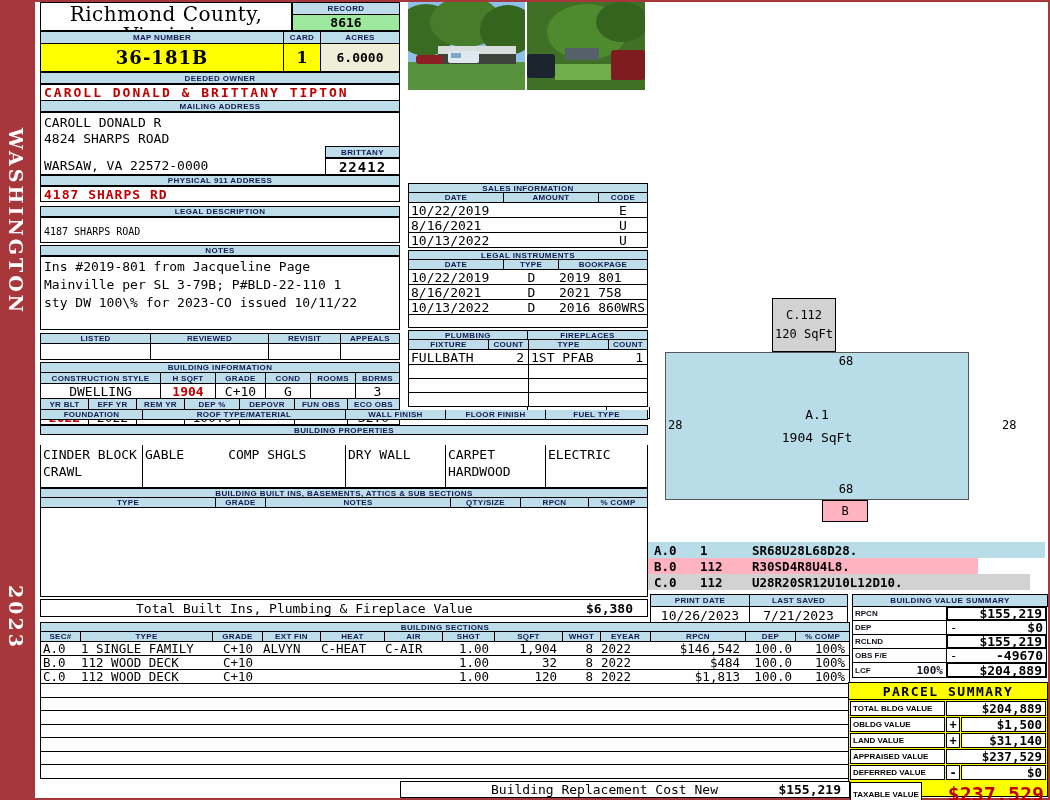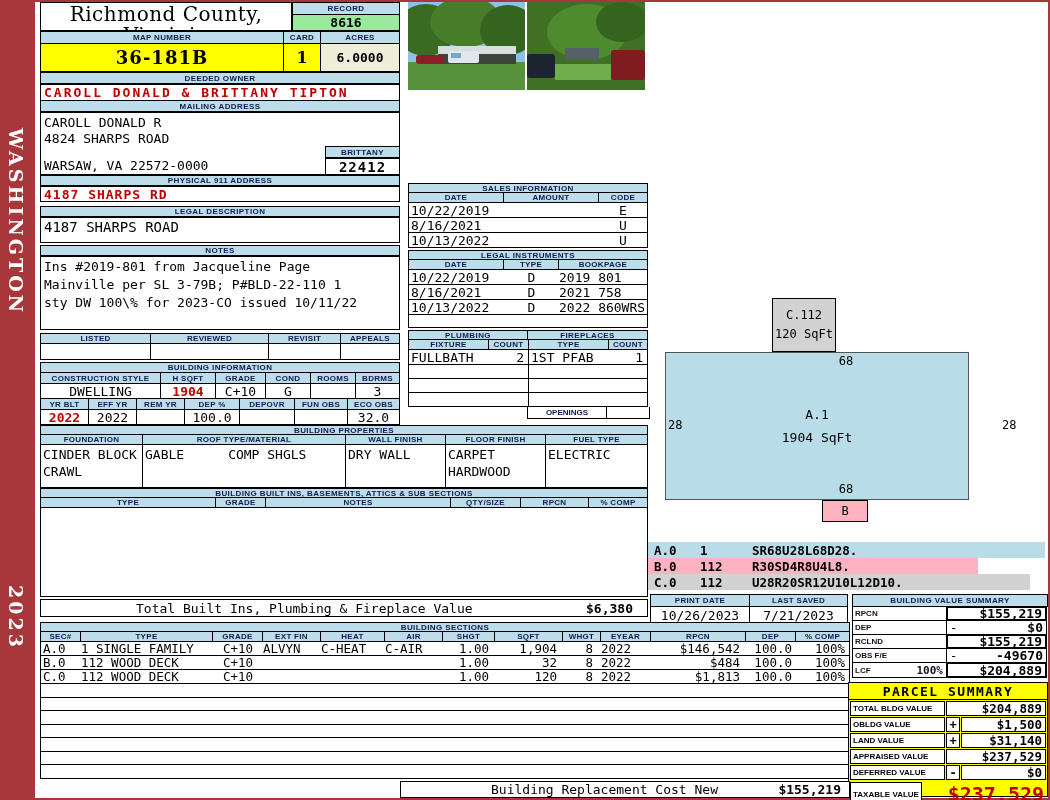--- a/index.html
+++ b/index.html
@@ -96,21 +96,21 @@
     <div class="mline" style="top:18px">4824 SHARPS ROAD</div>
     <div class="mline" style="top:45px">WARSAW, VA 22572-0000</div>
     <div class="abs band" style="left:284px;top:33px;width:75px;height:12px">BRITTANY</div>
     <div class="abs box mono b center ls1" style="left:284px;top:45px;width:75px;height:17px;display:flex;align-items:center;font-size:14px">22412</div>
   </div>
 
   <div class="abs band" style="left:40px;top:175px;width:360px;height:11px">PHYSICAL 911 ADDRESS</div>
   <div class="abs box mono b red ls1" style="left:40px;top:186px;width:360px;height:16px;display:flex;align-items:center;padding-left:3px;font-size:13px">4187 SHARPS RD</div>
 
   <div class="abs band" style="left:40px;top:206px;width:360px;height:11px">LEGAL DESCRIPTION</div>
-  <div class="abs box mono" style="left:40px;top:217px;width:360px;height:26px;padding:1px 3px;font-size:14px">4187 SHARPS ROAD</div>
+  <div class="abs box mono" style="left:40px;top:217px;width:360px;height:26px;padding:8px 3px;font-size:10px">4187 SHARPS ROAD</div>
 
   <div class="abs band" style="left:40px;top:245px;width:360px;height:11px">NOTES</div>
   <div class="abs box mono" style="left:40px;top:256px;width:360px;height:74px;padding:1px 3px;font-size:13px;line-height:18px">
     <div>Ins #2019-801 from Jacqueline Page</div>
     <div>Mainville per SL 3-79B; P#BLD-22-110 1</div>
     <div>sty DW 100\% for 2023-CO issued 10/11/22</div>
   </div>
 
   <div class="abs cells" style="left:40px;top:333px;height:11px">
     <div class="hc" style="width:110px">LISTED</div>
@@ -221,21 +221,21 @@
     <span style="width:88px">2019 801</span>
   </div>
   <div class="abs orow nt" style="left:408px;top:285px;width:240px;height:15px">
     <span style="width:95px;padding-left:2px">8/16/2021</span>
     <span style="width:55px;text-align:center">D</span>
     <span style="width:88px">2021 758</span>
   </div>
   <div class="abs orow nt" style="left:408px;top:300px;width:240px;height:15px">
     <span style="width:95px;padding-left:2px">10/13/2022</span>
     <span style="width:55px;text-align:center">D</span>
-    <span style="width:88px">2022 860WRS</span>
+    <span style="width:88px">2016 860WRS</span>
   </div>
   <div class="abs orow nt" style="left:408px;top:315px;width:240px;height:13px"></div>
 
   <div class="abs band" style="left:408px;top:330px;width:120px;height:10px">PLUMBING</div>
   <div class="abs band" style="left:527px;top:330px;width:121px;height:10px">FIREPLACES</div>
   <div class="abs cells nt" style="left:408px;top:340px;height:10px">
     <div class="hc" style="width:80px">FIXTURE</div>
     <div class="hc" style="width:40px">COUNT</div>
     <div class="hc" style="width:80px">TYPE</div>
     <div class="hc" style="width:38px">COUNT</div>
@@ -261,21 +261,21 @@
   <div class="abs cells nt" style="left:408px;top:393px;height:14px">
     <div class="vc" style="width:120px"></div>
       <div class="vc" style="width:118px"></div>
   </div>
   <div class="abs cells nt" style="left:527px;top:407px;height:12px">
     <div class="vc" style="width:79px;font:bold 8px 'Liberation Sans',sans-serif;color:#131a52;justify-content:center">OPENINGS</div>
     <div class="vc" style="width:42px"></div>
   </div>
 
   <div class="abs band" style="left:40px;top:425px;width:608px;height:10px">BUILDING PROPERTIES</div>
-  <div class="abs cells nt" style="left:40px;top:435px;height:10px">
+  <div class="abs cells nt" style="left:40px;top:410px;height:10px">
     <div class="hc" style="width:102px">FOUNDATION</div>
     <div class="hc" style="width:203px">ROOF TYPE/MATERIAL</div>
     <div class="hc" style="width:100px">WALL FINISH</div>
     <div class="hc" style="width:100px">FLOOR FINISH</div>
     <div class="hc" style="width:101px">FUEL TYPE</div>
   </div>
   <div class="abs cells nt" style="left:40px;top:445px;height:43px">
     <div class="vc" style="width:102px;flex-direction:column;align-items:flex-start;justify-content:flex-start;padding:1px 2px;line-height:17px">
       <span>CINDER BLOCK</span>
       <span>CRAWL</span>

